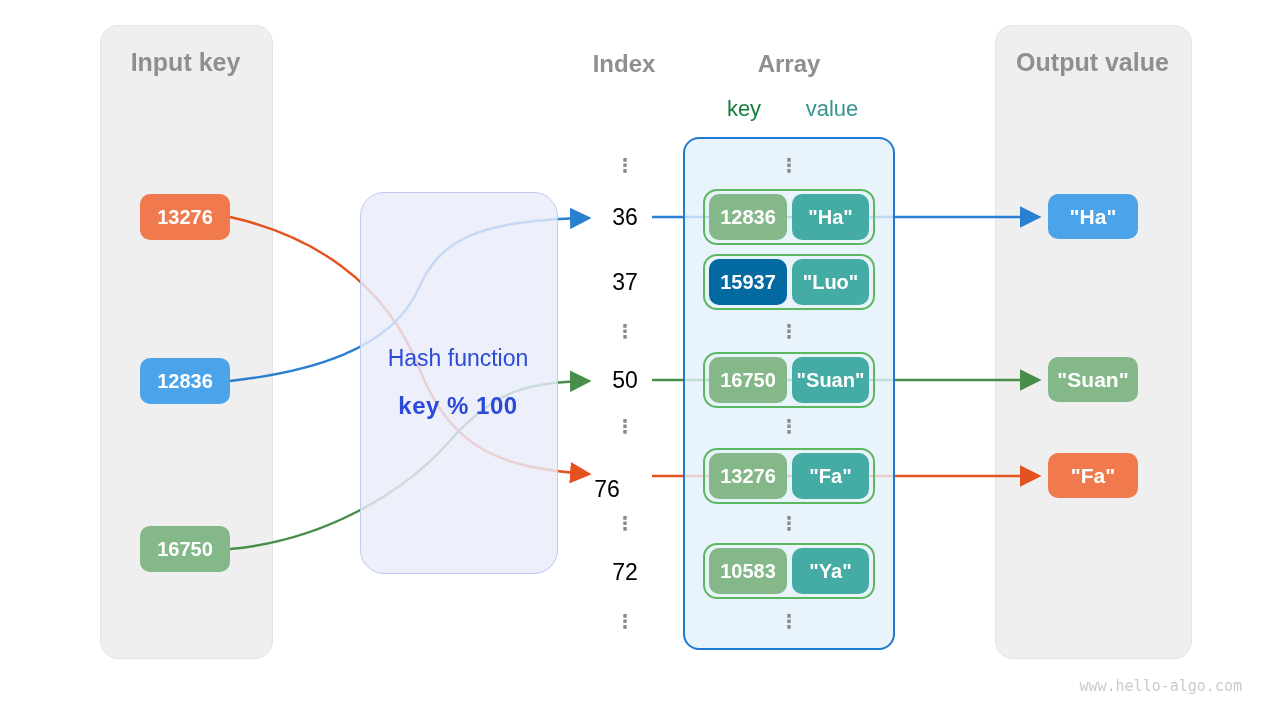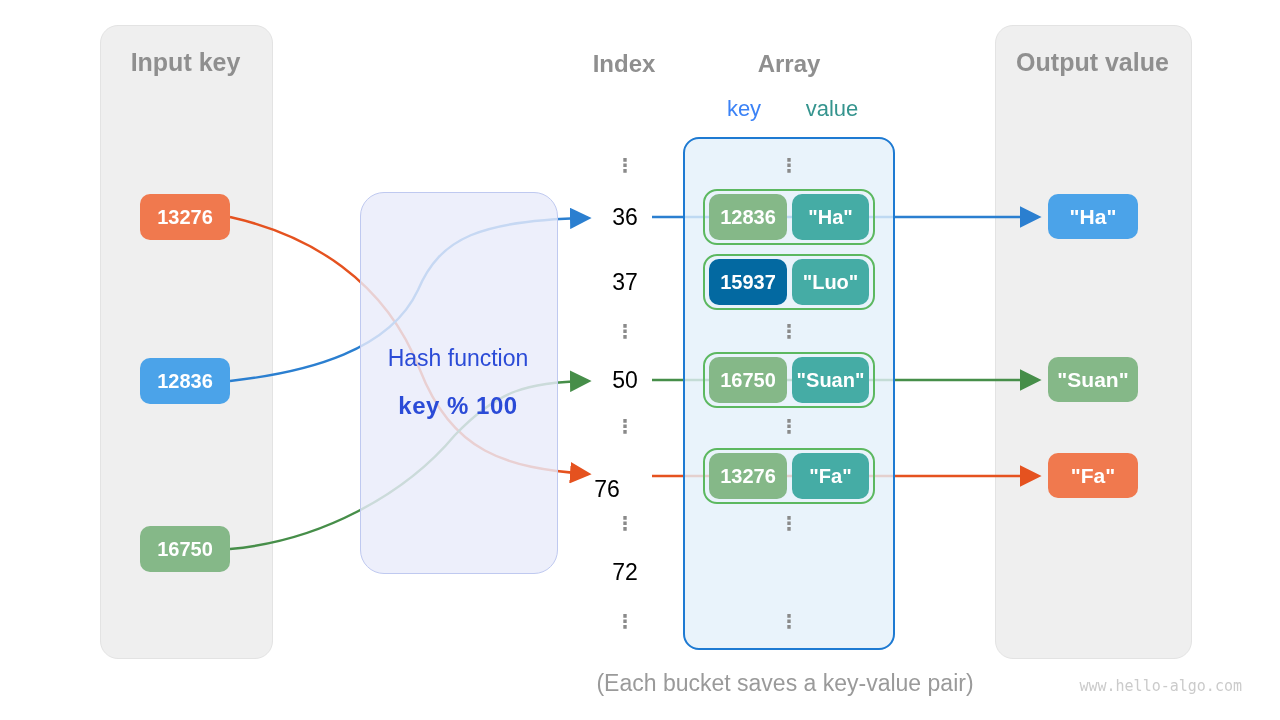--- a/index.html
+++ b/index.html
@@ -108,21 +108,21 @@
   <div id="hash-box" class="abs"></div>
   <div class="abs hash-line1 z4" style="left:360px;top:345px;width:196px;">Hash function</div>
   <div class="abs hash-line2 z4" style="left:360px;top:392px;width:196px;">key % 100</div>
 
   <div id="array-container" class="abs"></div>
 
   <div class="abs panel-title z5" style="left:995px;top:48px;width:195px;">Output value</div>
   <div class="abs panel-title z5" style="left:100px;top:48px;width:171px;">Input key</div>
   <div class="abs hdr z5" style="left:564px;top:50px;width:120px;">Index</div>
   <div class="abs hdr z5" style="left:729px;top:50px;width:120px;">Array</div>
-  <div class="abs sub-hdr z5" style="left:694px;top:96px;width:100px;color:#3b82f6;">key</div>
+  <div class="abs sub-hdr z5" style="left:694px;top:96px;width:100px;color:#15803d;">key</div>
   <div class="abs sub-hdr z5" style="left:782px;top:96px;width:100px;color:#35948E;">value</div>
 
   <div class="abs keybox z5" style="left: 140px; top: 194px; background: rgb(240, 121, 78);">
        <span>13276</span>
     </div>
   <div class="abs keybox z5" style="left: 140px; top: 358px; background: rgb(75, 163, 233);">
        <span>12836</span>
     </div>
   <div class="abs keybox z5" style="left: 140px; top: 526px; background: rgb(133, 184, 136);">
        <span>16750</span>
@@ -170,27 +170,34 @@
       </div>
   </div>
   <div class="abs bucket" style="top:448px;">
     <div class="k" style="background: rgb(133, 184, 136);">
         <span>13276</span>
       </div>
     <div class="v" style="background: rgb(69, 172, 165);">
         <span>"Fa"</span>
       </div>
   </div>
+  <div class="abs bucket" style="top:543px;">
+    <div class="k" style="background: rgb(133, 184, 136);">
+        <span>10583</span>
+      </div>
+    <div class="v" style="background: rgb(69, 172, 165);">
+        <span>"Ya"</span>
+      </div>
+  </div>
 
   <div class="abs outbox z5" style="left: 1048px; top: 194px; background: rgb(75, 163, 233);">
        <span>"Ha"</span>
     </div>
   <div class="abs outbox z5" style="left: 1048px; top: 357px; background: rgb(133, 184, 136);">
        <span>"Suan"</span>
     </div>
   <div class="abs outbox z5" style="left: 1048px; top: 453px; background: rgb(240, 121, 78);">
        <span>"Fa"</span>
     </div>
 
-  <div id="caption" class="abs">(Each bucket saves a key-value pair)</div>
   <div id="watermark" class="abs">www.hello-algo.com</div>
 
 </div>
 
 </body></html>

